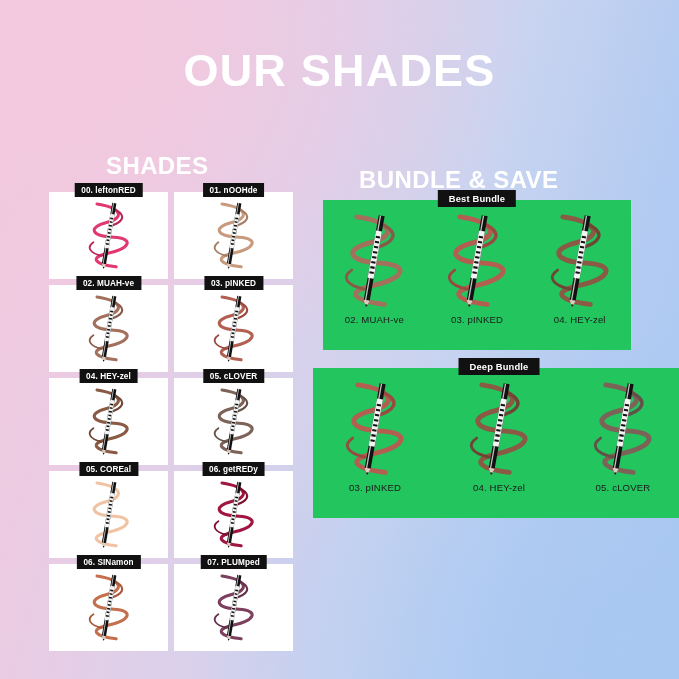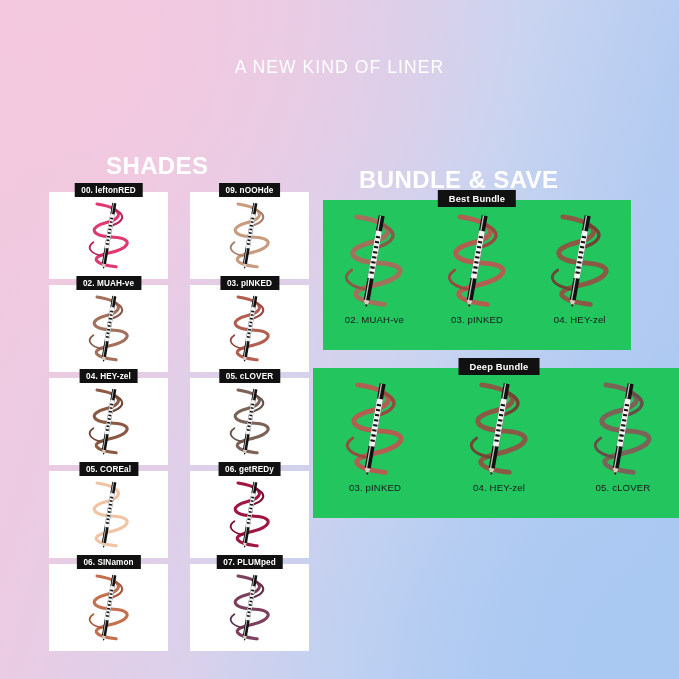--- a/index.html
+++ b/index.html
@@ -20,21 +20,21 @@
          margin:0;font-stretch:condensed;}
   .subtitle{font-size:17.5px;color:#fff;letter-spacing:1.1px;margin-top:9px;}
 
   
   .sec-head{position:absolute;font-size:24px;font-weight:bold;color:#fff;letter-spacing:.4px;}
   #head-shades{left:106px;top:152px;}
   #head-bundle{left:359px;top:166px;}
 
   
   .shades-grid{position:absolute;left:49px;top:192px;width:244px;
-    display:grid;grid-template-columns:119px 119px;grid-auto-rows:87px;gap:6px 22px;}
+    display:grid;grid-template-columns:119px 119px;grid-auto-rows:87px;gap:6px 6px;}
   .sw-card{position:relative;background:#fff;overflow:visible;}
   .sw-badge{position:absolute;left:50%;transform:translateX(-50%);top:-9px;
     background:#111;color:#fff;font-size:8.2px;font-weight:bold;letter-spacing:.1px;
     padding:2.5px 7px;white-space:nowrap;z-index:4;}
   .sw-art{position:absolute;inset:0;}
 
   
   .bundle-box{position:absolute;background:#22c55e;}
   #bundle-best{left:323px;top:200px;width:308px;height:150px;}
   #bundle-deep{left:313px;top:368px;width:372px;height:150px;}
@@ -46,21 +46,21 @@
           justify-content:flex-start;padding-top:10px;}
   .b-art{width:86px;height:103px;position:relative;}
   .b-cap{font-size:9.6px;color:#1a1a1a;letter-spacing:.15px;margin-top:1px;}
 </style>
 </head>
 <body>
 
 <div class="bg-wash"></div>
 
 <div class="header">
-  <div class="subtitle">A NEW KIND OF LINER</div>
+  <div class="title">OUR SHADES</div>
 </div>
 
 <div class="sec-head" id="head-shades">SHADES</div>
 <div class="sec-head" id="head-bundle">BUNDLE &amp; SAVE</div>
 
 <div class="shades-grid" id="shades-grid">
     <div class="sw-card">
       <div class="sw-badge">00. leftonRED</div>
       <div class="sw-art" style="display: flex; align-items: center; justify-content: center;">
         <div style="position: relative; width: 60px; height: 74px;">
@@ -86,21 +86,21 @@
                   <rect x="47" y="72" width="5" height="2.4"></rect>
                 </g>
                 <polygon points="46,106 53,106 50,114" fill="#d8cdc0"></polygon>
                 <polygon points="48.4,111 51.6,111 50,114" fill="#111"></polygon>
               </g>
             </svg></div>
         </div>
       </div>
     </div>
     <div class="sw-card">
-      <div class="sw-badge">09. nOOHde</div>
+      <div class="sw-badge">01. nOOHde</div>
       <div class="sw-art" style="display: flex; align-items: center; justify-content: center;">
         <div style="position: relative; width: 60px; height: 74px;">
           <div style="position:absolute;inset:0"><svg viewBox="0 0 100 120" width="60" height="74" preserveAspectRatio="none">
               <path d="M30 8 C70 14, 78 30, 46 38 C14 46, 20 60, 58 62 C92 64, 86 80, 48 88 C16 95, 26 106, 62 110" fill="none" stroke="#c89a7e" stroke-width="5" stroke-linecap="round"></path>
               <path d="M62 18 C80 28, 72 38, 52 44" fill="none" stroke="#a87d63" stroke-width="3.5" stroke-linecap="round"></path>
               <path d="M24 70 C12 78, 18 88, 38 92" fill="none" stroke="#a87d63" stroke-width="3" stroke-linecap="round"></path>
             </svg></div>
           <div style="position:absolute;inset:0"><svg viewBox="0 0 100 120" width="60" height="74" preserveAspectRatio="none">
               <g transform="rotate(10 50 60)">
                 <rect x="46" y="6" width="7" height="100" fill="#111"></rect>

